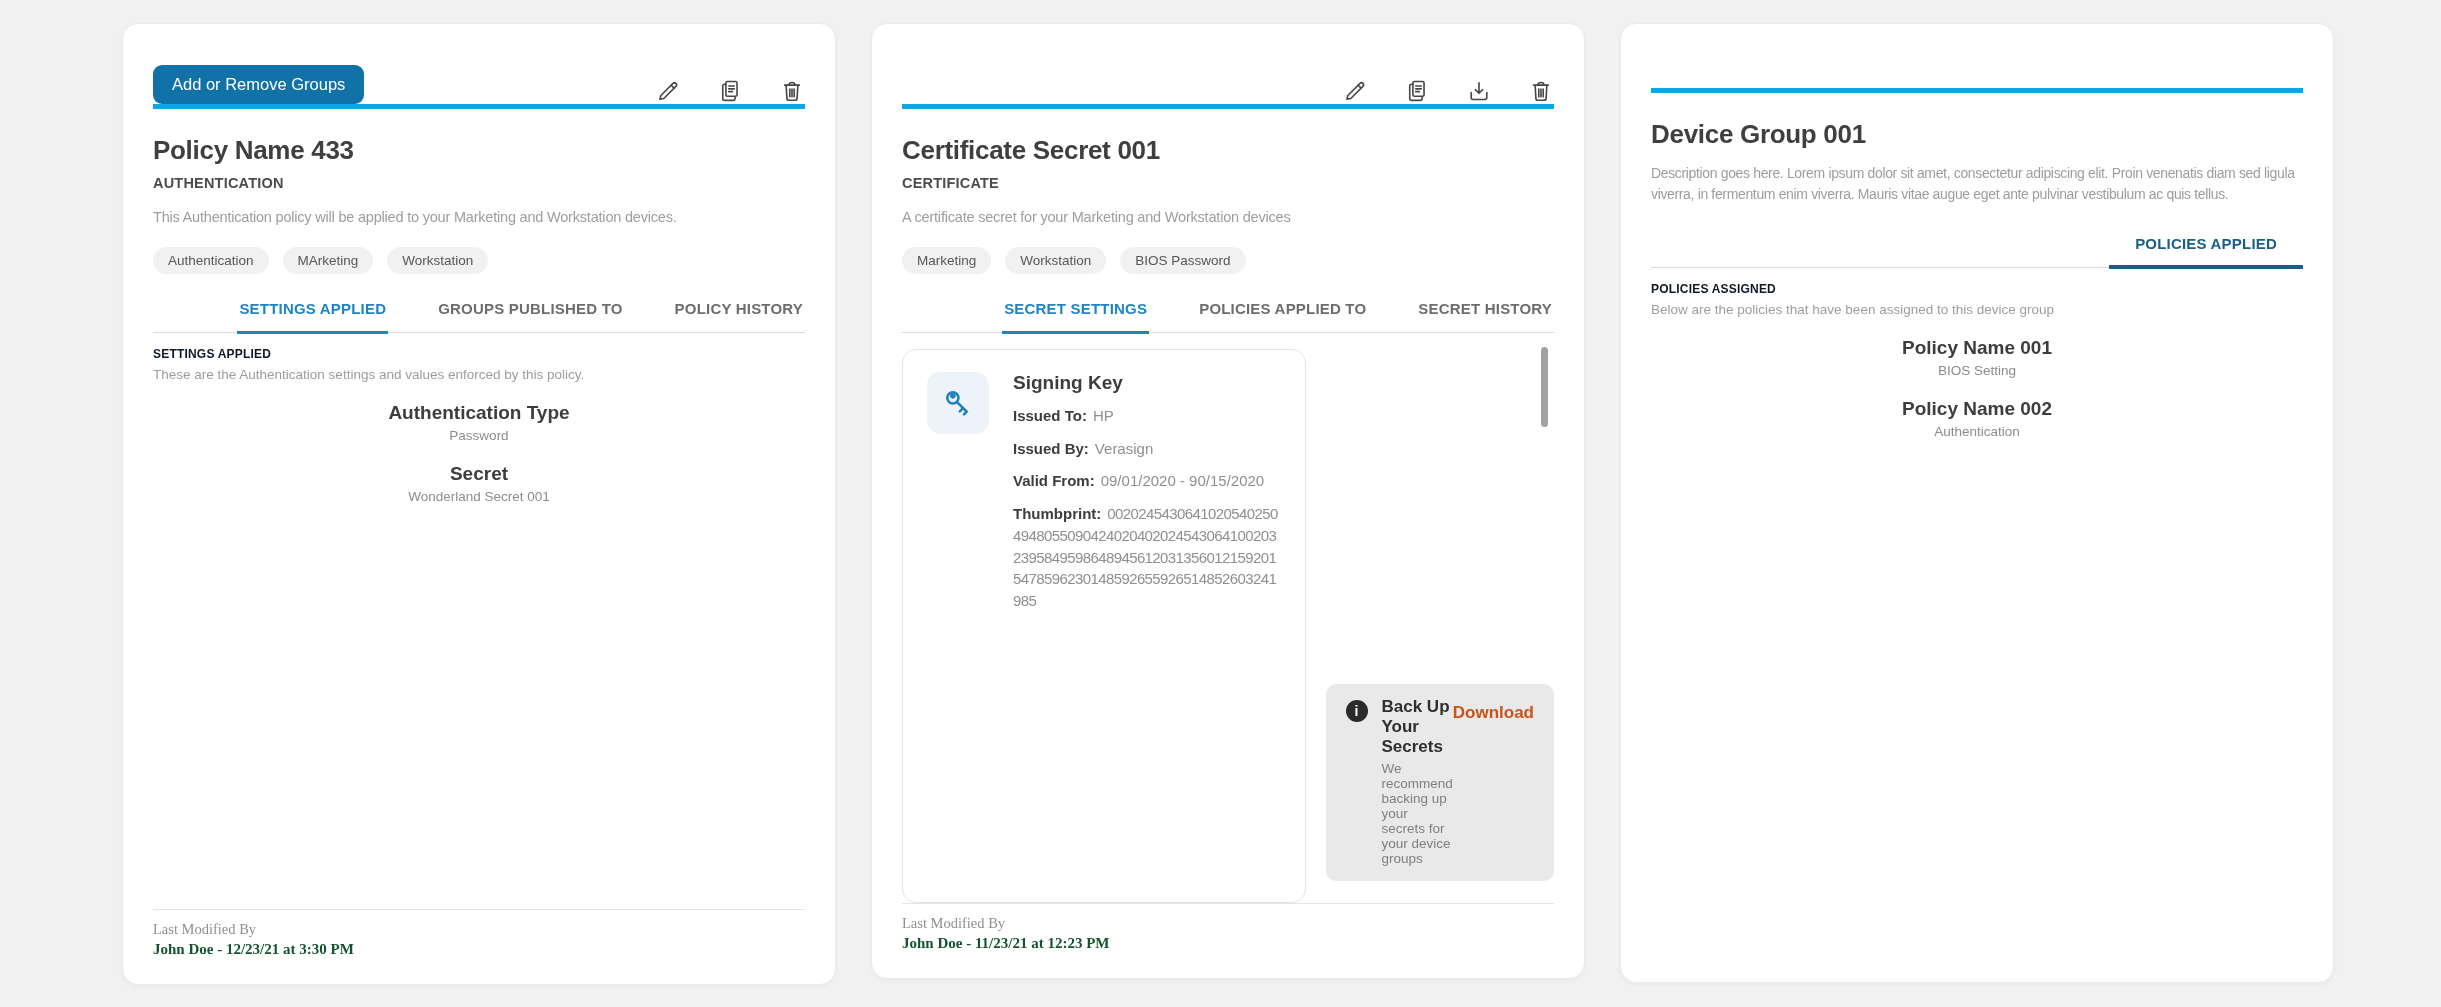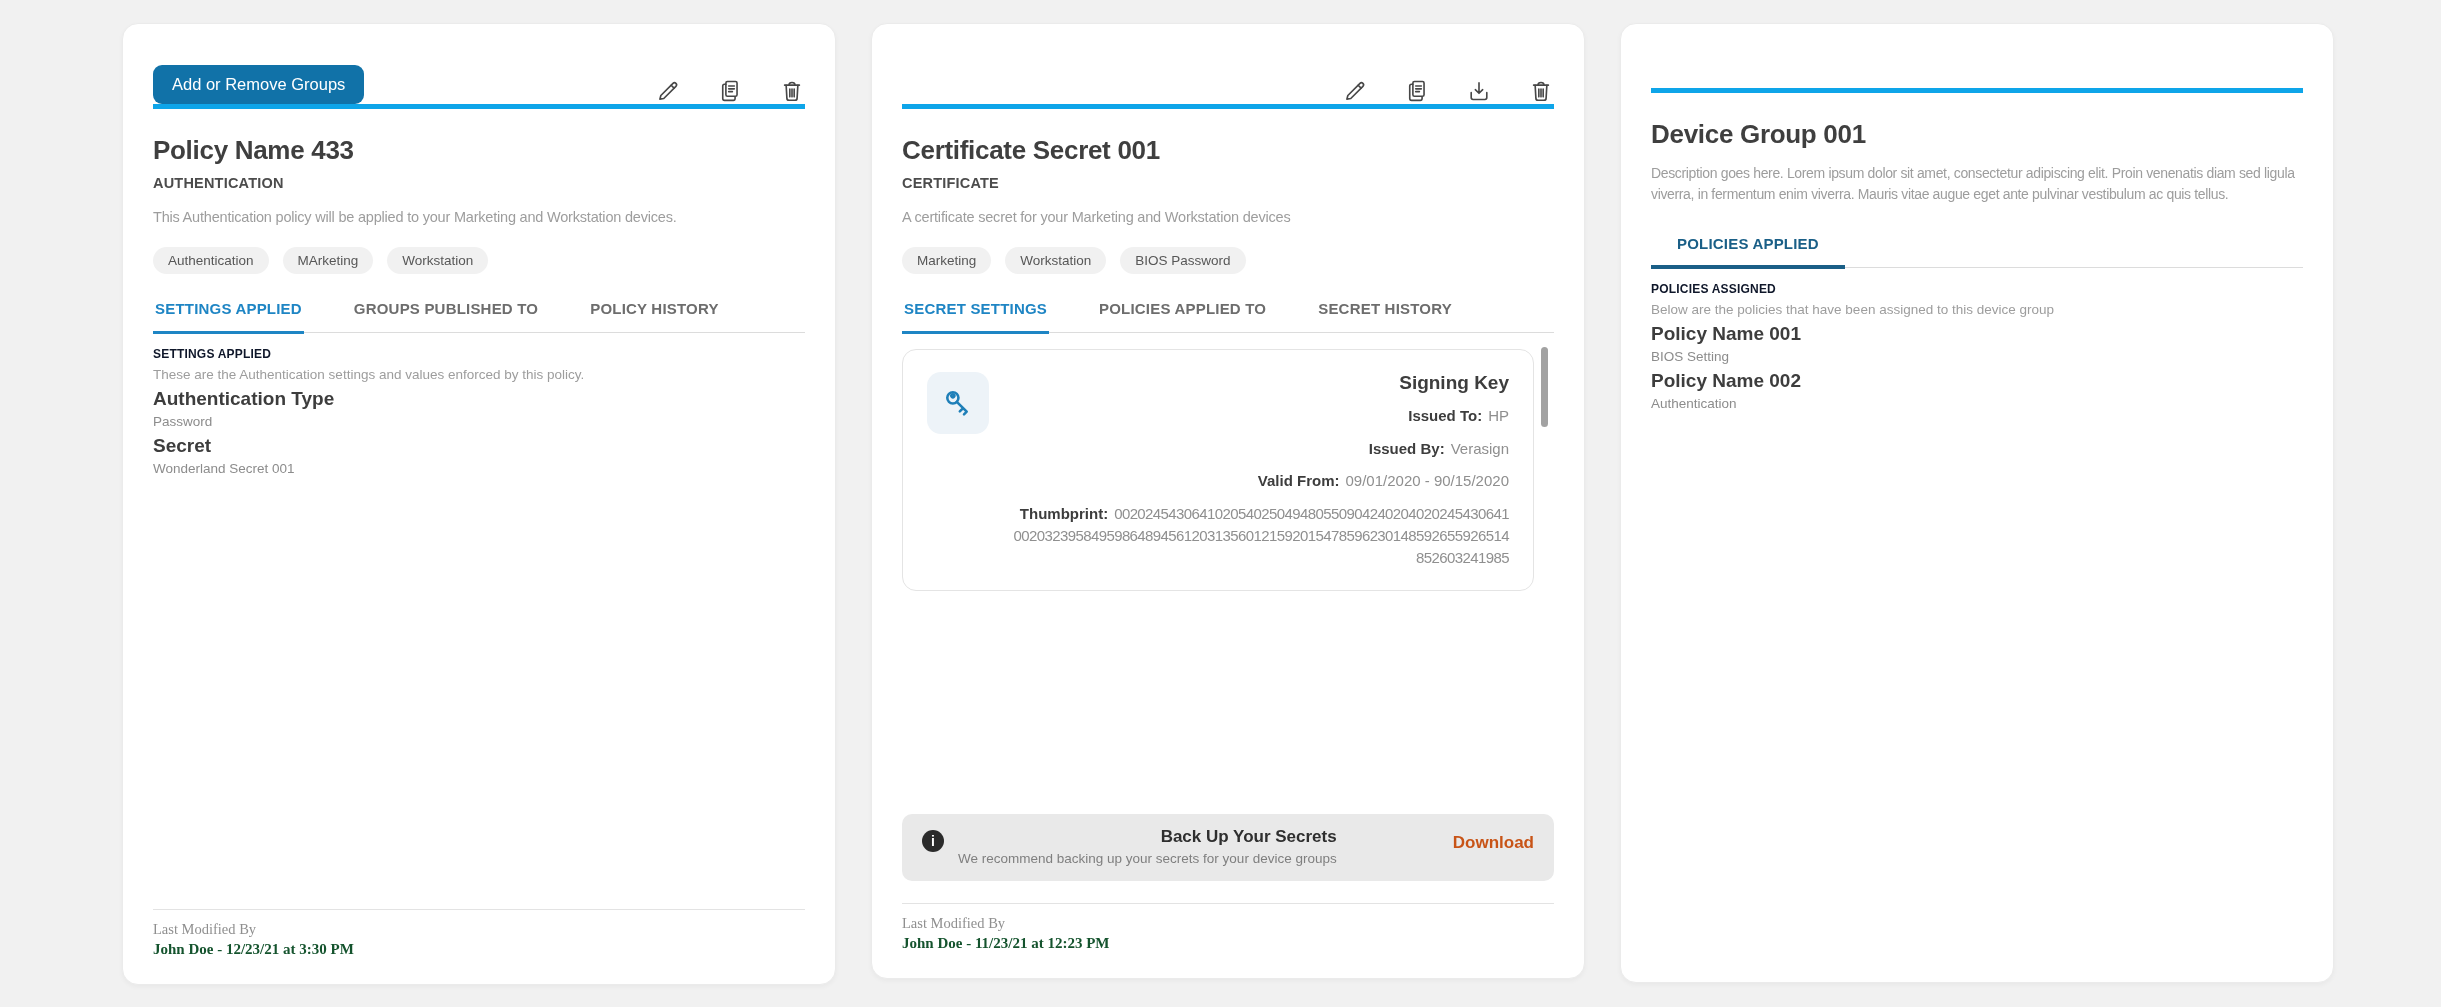--- a/index.html
+++ b/index.html
@@ -59,52 +59,52 @@
   .category { margin-top: 9px; font-size: 14.5px; font-weight: bold; color: #4c4c4c; letter-spacing: 0.2px; }
   .desc { margin-top: 16px; font-size: 14.5px; letter-spacing: -0.2px; color: #9d9d9d; line-height: 1.5; }
   .card-group .desc { margin-top: 13px; font-size: 14px; letter-spacing: -0.35px; }
 
   .tags { margin-top: 18px; display: flex; gap: 14px; }
   .tag { background: #f1f1f1; color: #575757; font-size: 13.5px; padding: 6px 15px; border-radius: 15px; }
 
   .tabs {
     margin-top: 26px;
     display: flex;
-    justify-content: flex-start;
+    justify-content: flex-end;
     gap: 48px;
     border-bottom: 1px solid #dcdcdc;
     flex: none;
   }
   .card-group .tabs { margin-top: 30px; }
   .tab {
     font-size: 15px;
     font-weight: bold;
     color: #6d6d6d;
     letter-spacing: 0.2px;
     padding: 0 2px 14px;
     cursor: pointer;
     white-space: nowrap;
   }
   .tab.active { color: #1e85c4; border-bottom: 3px solid #1e85c4; margin-bottom: -2px; }
   .card-group .tab.active { color: #1a5f87; border-bottom: 4px solid #1a5f87; padding: 0 26px 13px; margin-bottom: -2px; }
 
   .section-heading { margin-top: 14px; font-size: 12px; font-weight: bold; color: #0f172a; letter-spacing: 0.2px; }
   .section-helper { margin-top: 6px; font-size: 13.5px; color: #9d9d9d; }
-  .setting { margin-top: 6px; }
+  .setting { margin-top: 20px; text-align: center; }
   .setting-name { font-size: 19px; font-weight: bold; color: #3d3d3d; }
   .setting-value { margin-top: 4px; font-size: 13.5px; color: #8c8c8c; }
 
   .card-footer { margin-top: auto; border-top: 1px solid #e3e3e3; padding-top: 11px; flex: none; font-family: Liberation Serif, serif; }
   .footer-label { font-size: 14.5px; color: #8f8f8f; }
   .footer-value { margin-top: 3px; font-size: 15px; font-weight: bold; color: #14532d; }
   .footer-label-strong { font-size: 15px; font-weight: bold; color: #3c3c3c; }
   .footer-value-muted { margin-top: 3px; font-size: 14.5px; color: #8f8f8f; }
 
   
-  .secret-content { position: relative; flex: 1; display: flex; flex-direction: column; min-height: 0; text-align: right; }
+  .secret-content { position: relative; flex: 1; display: flex; flex-direction: row; min-height: 0; }
   .card-secret .card-footer { margin-top: 0; }
 
   .signing-box {
     margin: 16px 20px 0 0;
     border: 1px solid #e4e4e4;
     border-radius: 14px;
     padding: 22px 24px;
     display: flex;
     gap: 24px;
     cursor: pointer;

